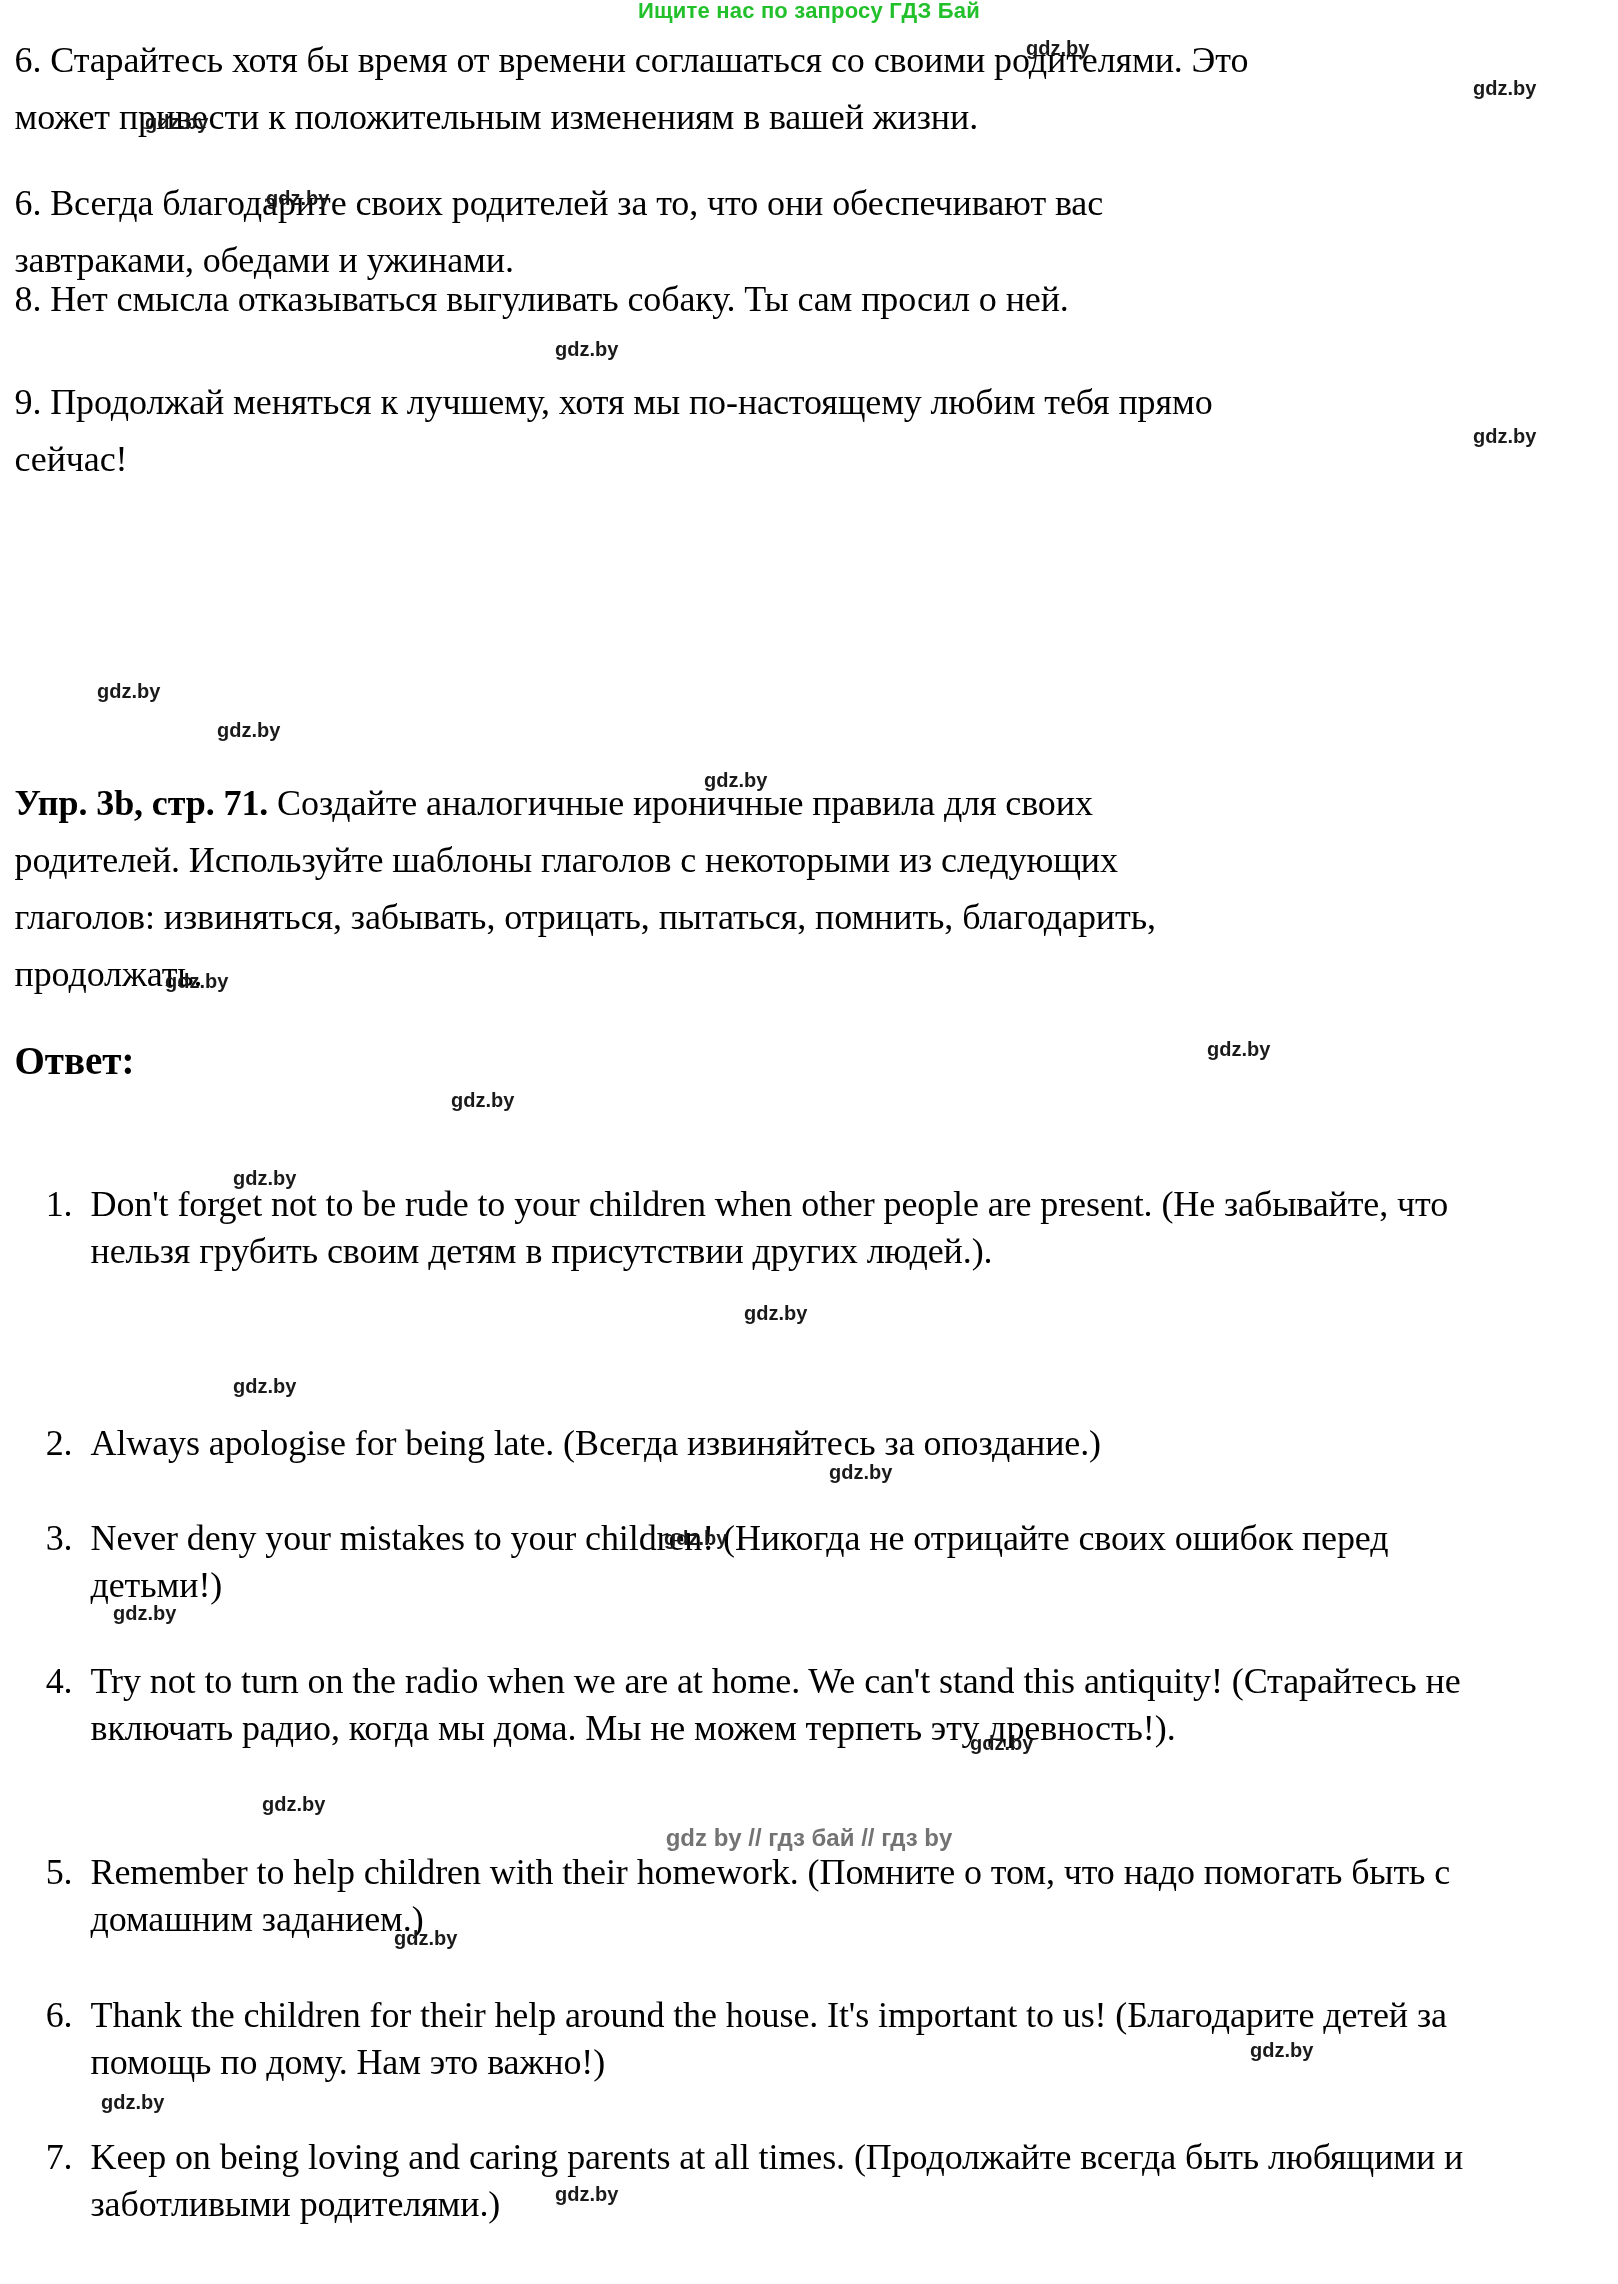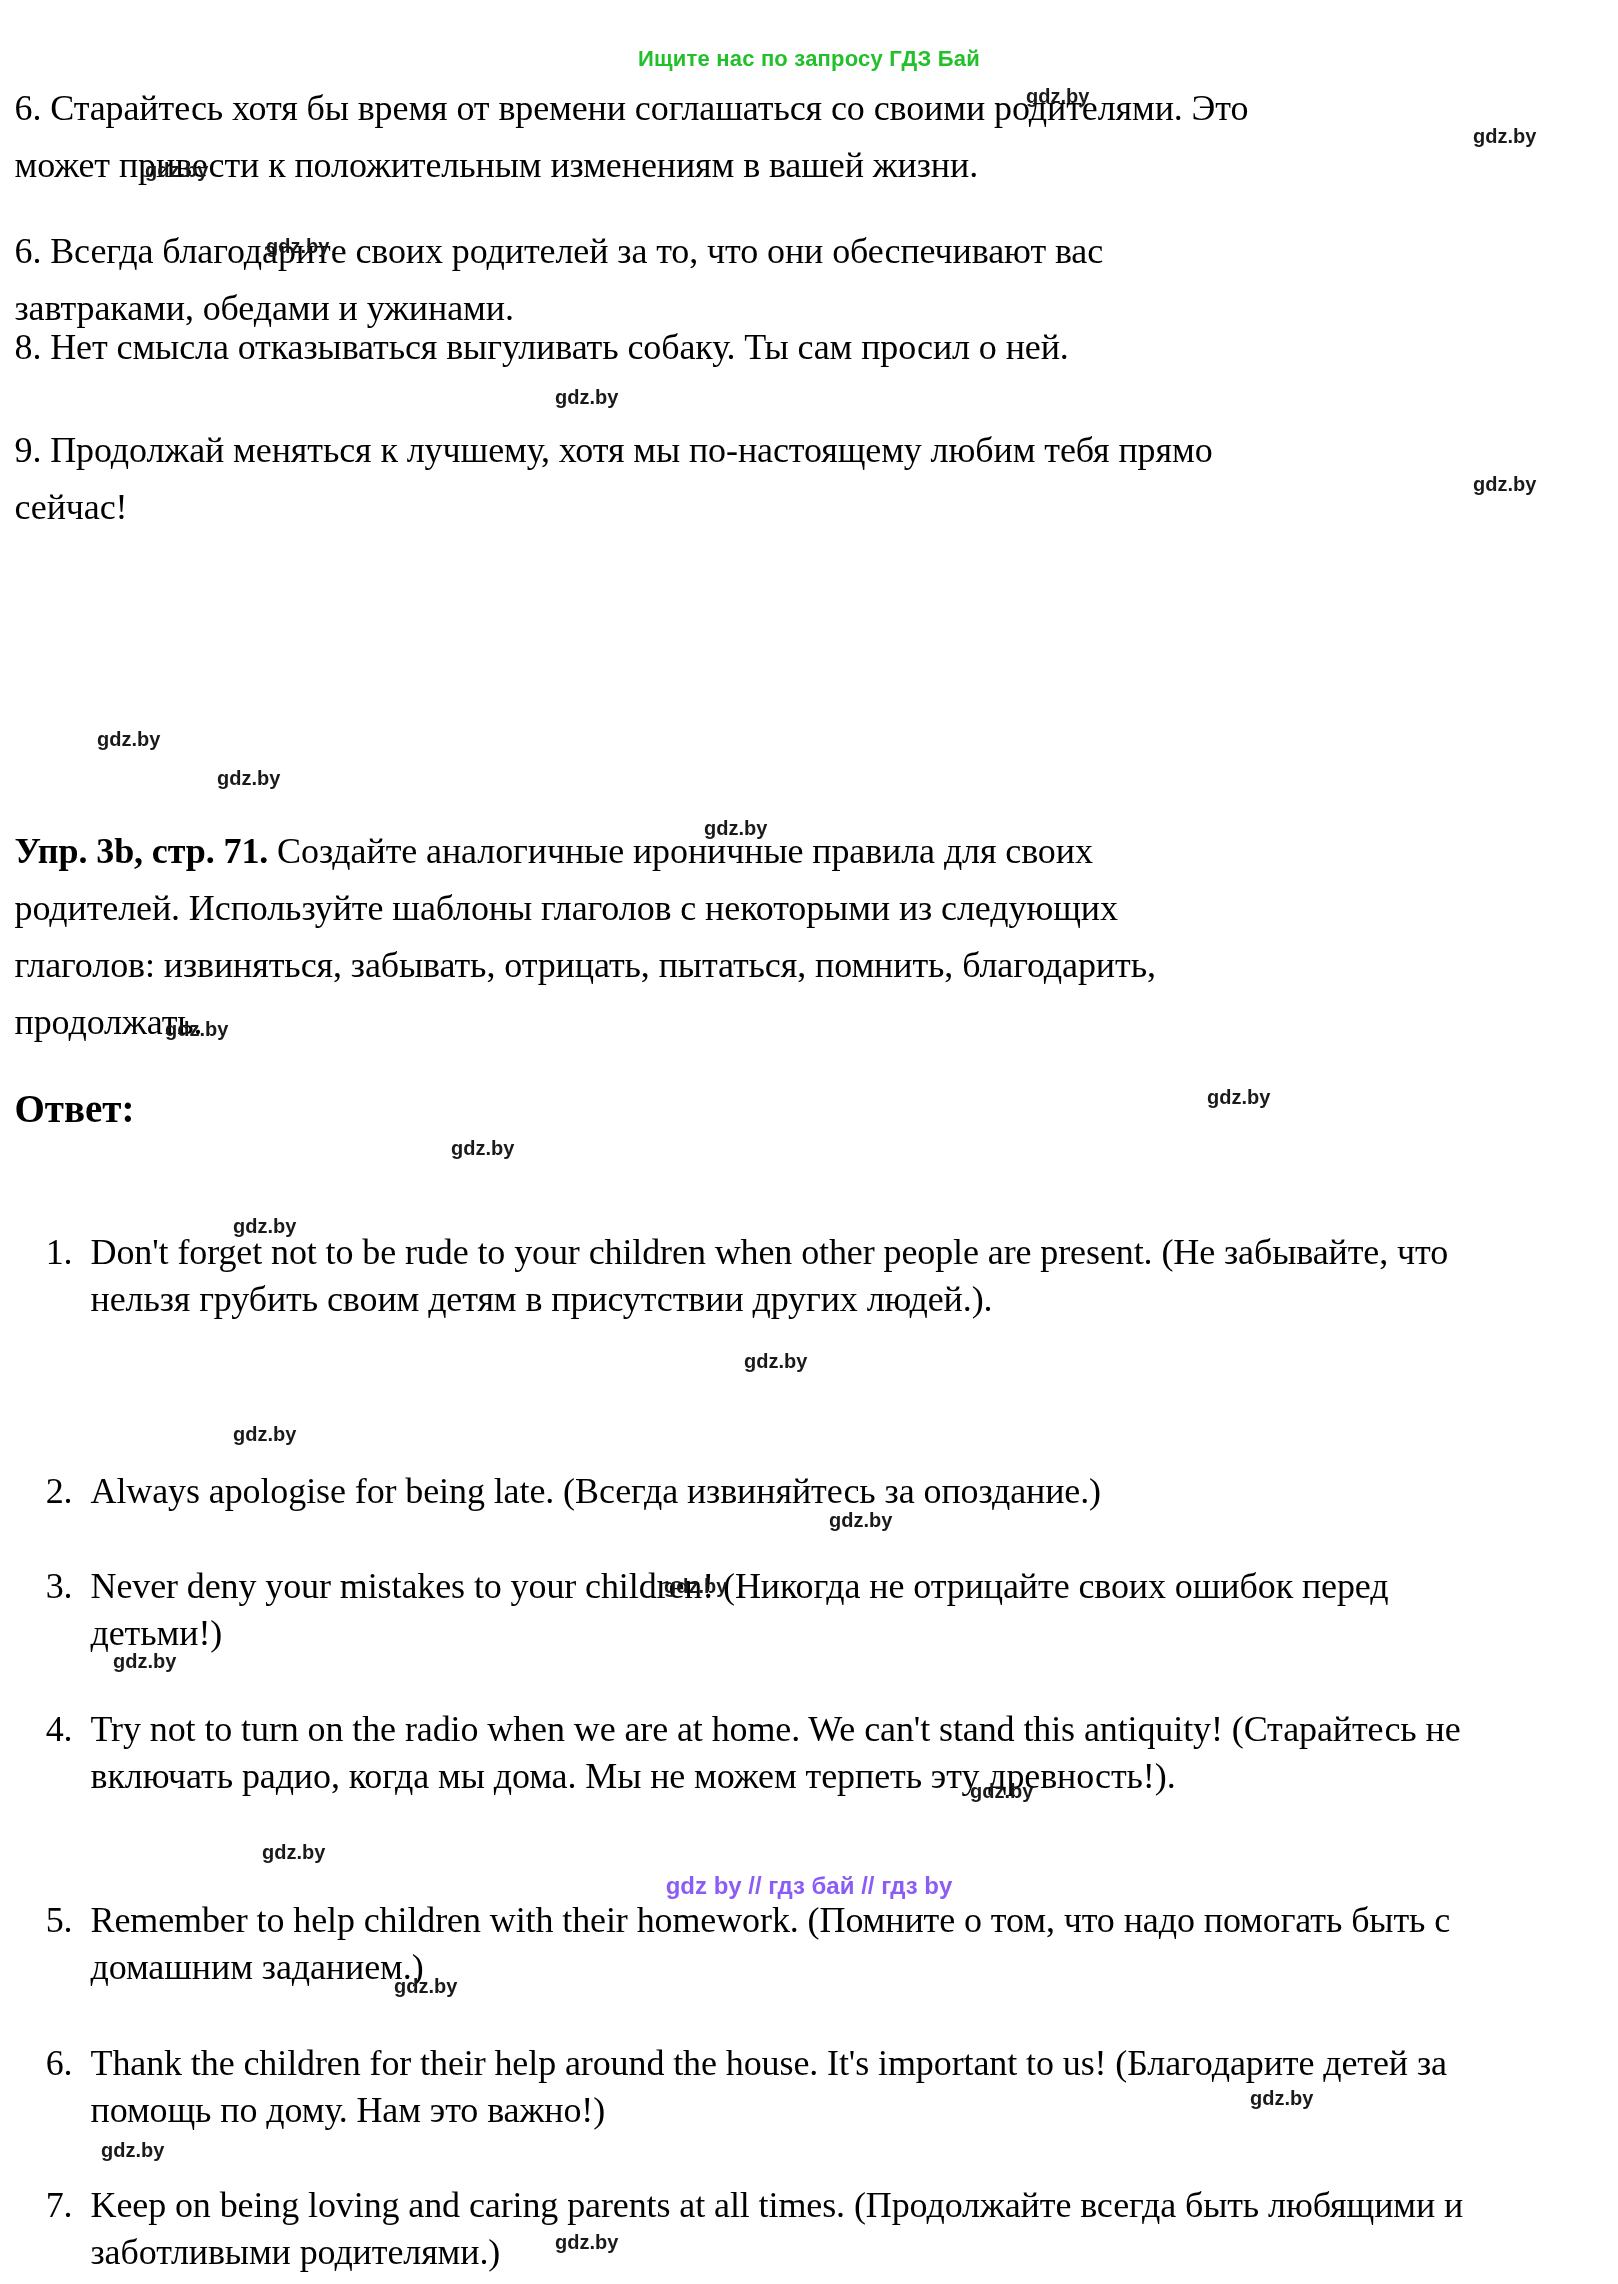--- a/index.html
+++ b/index.html
@@ -15,21 +15,20 @@
     font-family: "Liberation Serif", "DejaVu Serif", serif;
     color: #000000;
   }
 
   
   .page {
     position: absolute;
     inset: 0;
     width: 1618px;
     height: 1860px;
-    margin-top: 48px;
   }
 
   
   .promo-header {
     position: absolute;
     top: -1.6px;
     left: 0;
     width: 1618px;
     text-align: center;
     font-family: "Liberation Sans", "DejaVu Sans", sans-serif;
@@ -200,15 +199,15 @@
       <div class="wm" style="left: 664px; top: 1527px; color: rgb(26, 26, 26);">gdz.by</div>
       <div class="wm" style="left: 113px; top: 1602px; color: rgb(26, 26, 26);">gdz.by</div>
       <div class="wm" style="left: 970px; top: 1732px; color: rgb(26, 26, 26);">gdz.by</div>
       <div class="wm" style="left: 262px; top: 1793px; color: rgb(26, 26, 26);">gdz.by</div>
       <div class="wm" style="left: 394px; top: 1927px; color: rgb(26, 26, 26);">gdz.by</div>
       <div class="wm" style="left: 1250px; top: 2039px; color: rgb(26, 26, 26);">gdz.by</div>
       <div class="wm" style="left: 101px; top: 2091px; color: rgb(26, 26, 26);">gdz.by</div>
       <div class="wm" style="left: 555px; top: 2183px; color: rgb(26, 26, 26);">gdz.by</div>
     </div>
 
-  <div class="promo-footer" style="color: #8b5cf6;">gdz by  //  гдз бай  //  гдз by</div>
+  <div class="promo-footer" style="color: #737373;">gdz by  //  гдз бай  //  гдз by</div>
 </div>
 
 
 </body></html>

